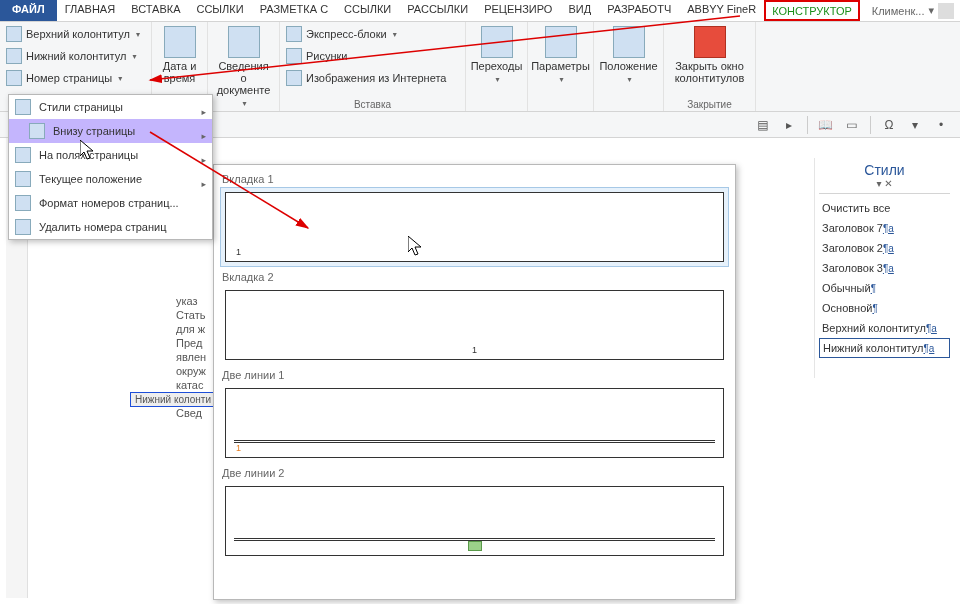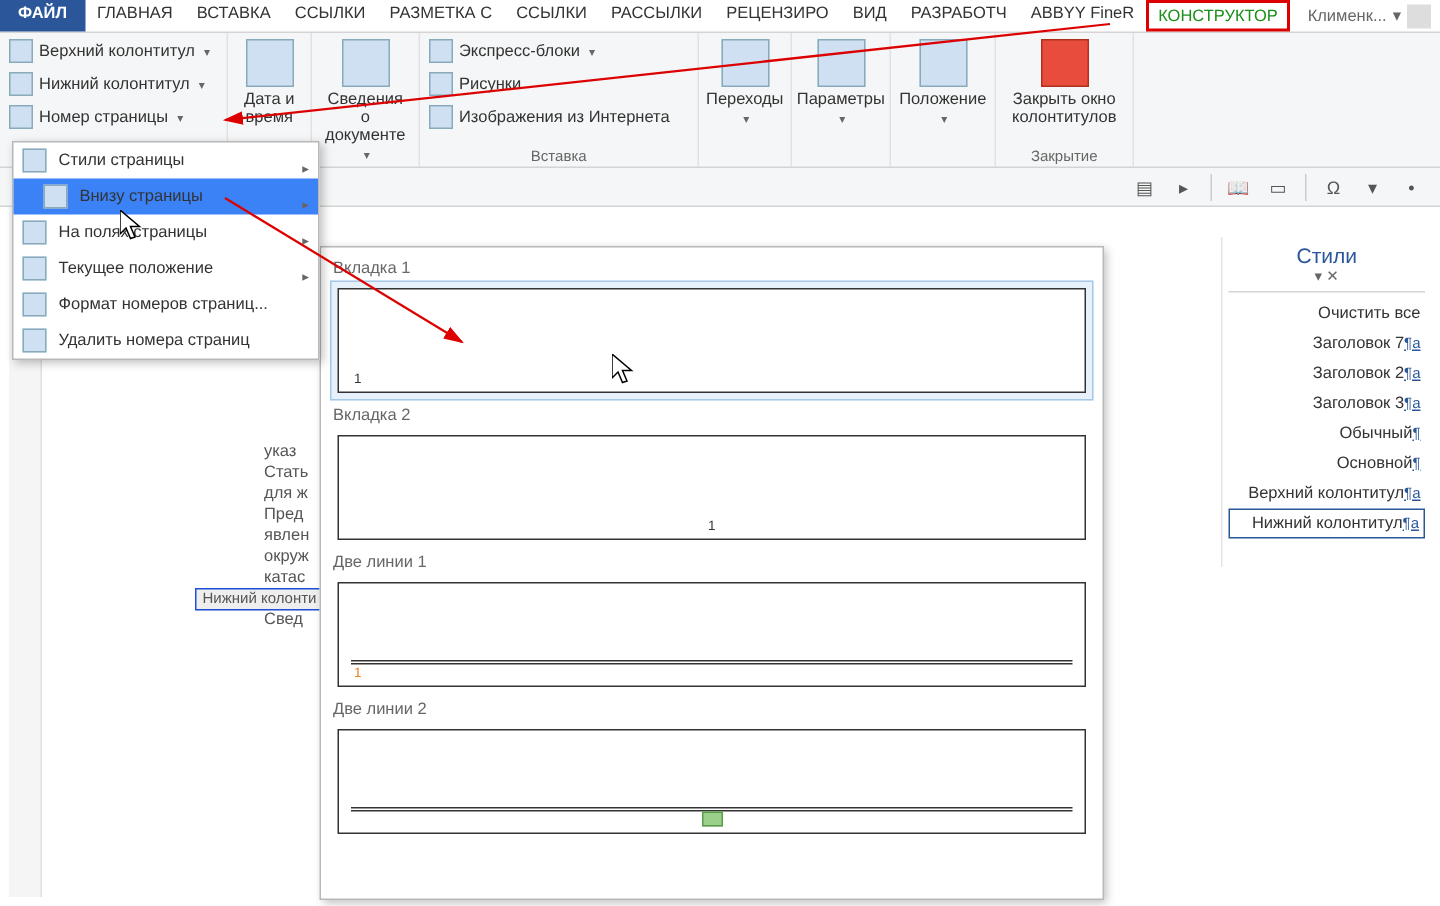--- a/index.html
+++ b/index.html
@@ -26,21 +26,21 @@
   .dropdown-chevron::after { content: "▾"; font-size: 8px; margin-left: 2px; color: #666; }
 
   
   .toolbar2 { height: 26px; border-bottom: 1px solid #d4d4d4; background: #f5f6f7; display: flex; align-items: center; justify-content: flex-end; padding: 0 8px; gap: 4px; }
   .tbtn { width: 22px; height: 22px; border: 1px solid transparent; display: flex; align-items: center; justify-content: center; cursor: pointer; font-size: 12px; color: #555; }
   .toolbar-sep { width: 1px; height: 18px; background: #ccc; margin: 0 3px; }
 
   
   .popup-menu { position: absolute; left: 8px; top: 94px; width: 205px; background: #fff; border: 1px solid #b8b8b8; box-shadow: 2px 2px 6px rgba(0,0,0,.25); z-index: 30; }
   .menu-item { display: flex; align-items: center; gap: 8px; height: 24px; padding: 0 6px; font-size: 11px; cursor: pointer; position: relative; }
-  .menu-item.hover { background: #3b82f6; padding-left: 20px; }
+  .menu-item.hover { background: #c4b5fd; padding-left: 20px; }
   .menu-item .sub::after { content: "▸"; position: absolute; right: 6px; font-size: 9px; color: #666; }
 
   
   .gallery { position: absolute; left: 213px; top: 164px; width: 523px; height: 436px; background: #fff; border: 1px solid #b8b8b8; box-shadow: 2px 2px 6px rgba(0,0,0,.25); z-index: 29; overflow: hidden; }
   .gallery-inner { padding: 4px 6px; }
   .gal-heading { font-size: 11px; color: #666; margin: 4px 0 2px 2px; }
   .gal-item { border: 1px solid transparent; padding: 4px; margin-bottom: 4px; }
   .gal-item.hover { background: #e6f1fb; border-color: #a6c8e6; }
   .gal-preview { height: 70px; border: 1px solid #333; background: #fff; position: relative; }
   .gal-preview .foot-mark { position: absolute; bottom: 4px; font-size: 9px; color: #333; }
@@ -48,21 +48,21 @@
   .gal-preview .foot-left { left: 10px; }
   .gal-preview .bar { position: absolute; bottom: 14px; left: 8px; right: 8px; border-top: 1px solid #333; }
   .gal-preview .bar.double { border-top: 3px double #333; }
   .gal-preview .green-rect { position: absolute; bottom: 4px; left: 50%; transform: translateX(-50%); width: 14px; height: 10px; background: #9bd08a; border: 1px solid #5a9a4a; }
 
   
   .styles-pane { position: absolute; right: 6px; top: 158px; width: 140px; height: 220px; background: #fff; border-left: 1px solid #e5e5e5; padding: 4px 4px; z-index: 5; }
   .styles-title { font-size: 14px; color: #2b579a; display: flex; align-items: center; justify-content: space-between; flex-direction: column; }
   .styles-close { font-size: 10px; color: #666; cursor: pointer; }
   .styles-sep { border-top: 1px solid #d4d4d4; margin: 4px 0; }
-  .style-row { display: flex; justify-content: flex-end; align-items: center; height: 20px; font-size: 11px; padding: 0 3px; cursor: pointer; }
+  .style-row { display: flex; justify-content: flex-start; align-items: center; height: 20px; font-size: 11px; padding: 0 3px; cursor: pointer; }
   .style-row .sym { color: #2b579a; font-size: 10px; text-decoration: underline; }
   .style-row.sel { border: 1px solid #2b579a; }
 
   
   .doc-area { position: absolute; left: 6px; top: 138px; width: 800px; height: 460px; background: #fff; }
   .ruler { position: absolute; left: 0; top: 0; width: 22px; height: 100%; background: #f5f5f5; border-right: 1px solid #e0e0e0; }
   .doc-text { position: absolute; left: 170px; top: 108px; width: 70px; font-size: 11px; color: #555; line-height: 14px; margin-top: 48px; }
   .footer-label { position: absolute; left: 124px; top: 254px; background: #eee; border: 1px solid #1d4ed8; font-size: 10px; padding: 1px 4px; color: #555; }
 
   

